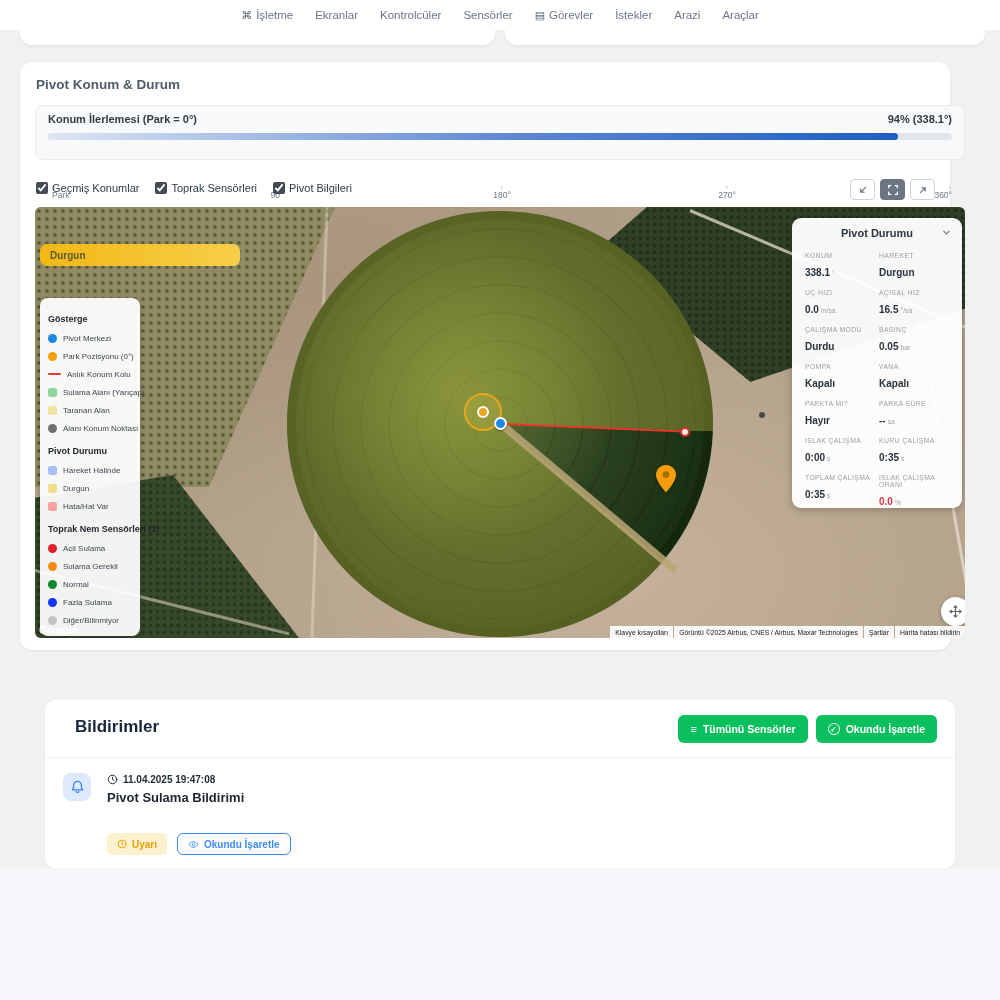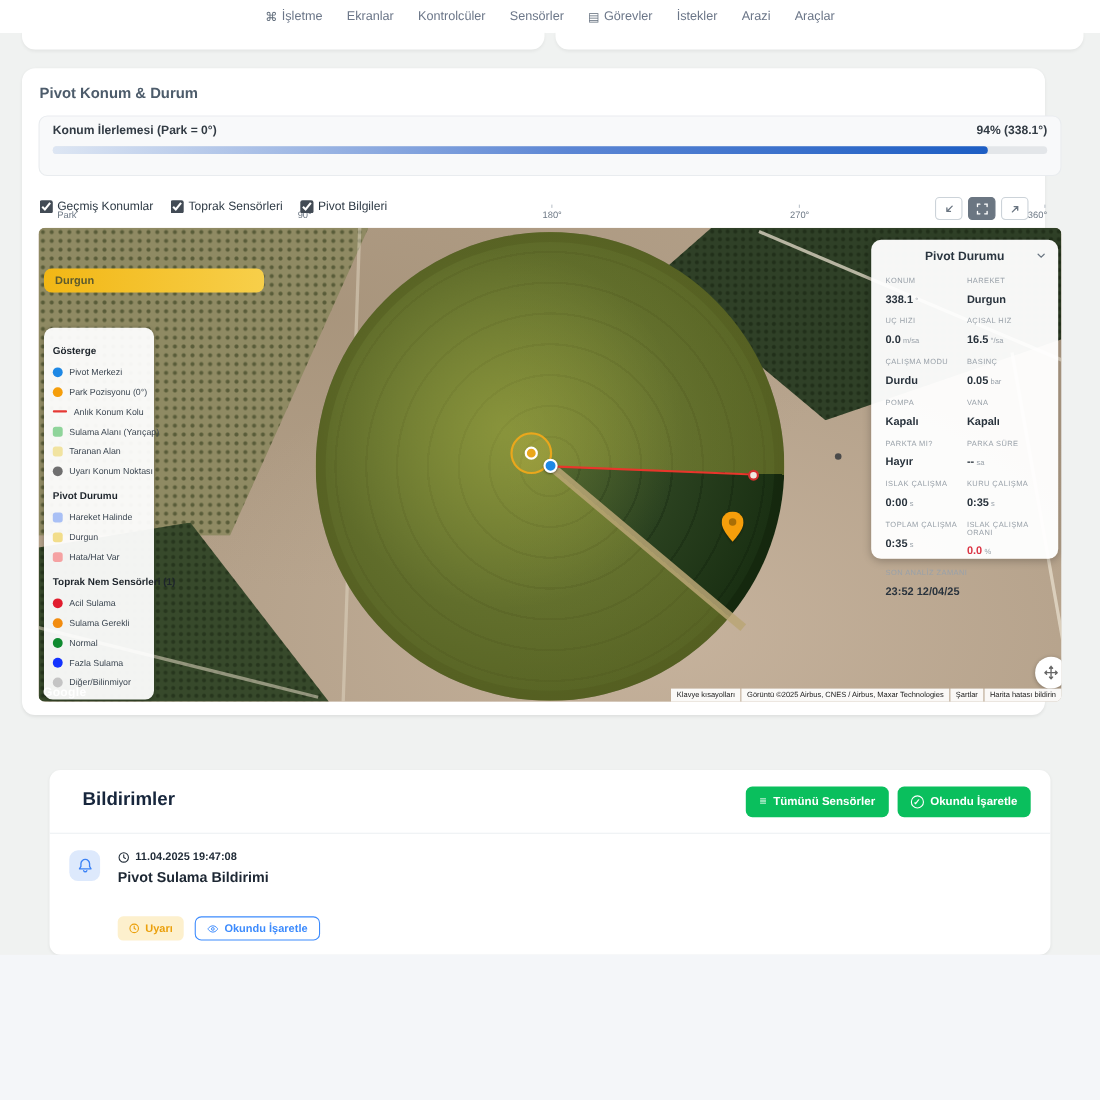--- a/index.html
+++ b/index.html
@@ -276,21 +276,21 @@
             <span class="lg-label">Sulama Alanı (Yarıçap)</span>
           </div>
 
           <div class="lg-row square">
             <span class="lg-swatch square" style="background: rgb(241, 227, 160);"></span>
             <span class="lg-label">Taranan Alan</span>
           </div>
 
           <div class="lg-row dot">
             <span class="lg-swatch dot" style="background: rgb(111, 111, 111);"></span>
-            <span class="lg-label">Uyarı Konum Noktası</span>
+            <span class="lg-label">Alanı Konum Noktası</span>
           </div>
 
           <div class="lg-row title">
 
             <span class="lg-label">Pivot Durumu</span>
           </div>
 
           <div class="lg-row square">
             <span class="lg-swatch square" style="background: rgb(169, 192, 245);"></span>
             <span class="lg-label">Hareket Halinde</span>
@@ -441,26 +441,20 @@
               </div>
             </div>
 
             <div class="sp-cell">
               <div class="sp-label">ISLAK ÇALIŞMA ORANI</div>
               <div class="sp-valrow">
                 <span class="sp-value" style="color: rgb(220, 53, 69);">0.0</span><span class="sp-unit">%</span>
               </div>
             </div>
 
-            <div class="sp-cell wide">
-              <div class="sp-label">SON ANALİZ ZAMANI</div>
-              <div class="sp-valrow">
-                <span class="sp-value">23:52 12/04/25</span>
-              </div>
-            </div>
           </div>
       </div>
 
       <button class="pan-btn">
         <span>
           <svg width="15" height="15" viewBox="0 0 16 16" fill="none" stroke="currentColor" stroke-width="1.3" stroke-linecap="round">
               <path d="M8 2v12M2 8h12M8 2L6.5 3.7M8 2l1.5 1.7M8 14l-1.5-1.7M8 14l1.5-1.7M2 8l1.7-1.5M2 8l1.7 1.5M14 8l-1.7-1.5M14 8l-1.7 1.5"></path>
             </svg>
         </span>
       </button>

